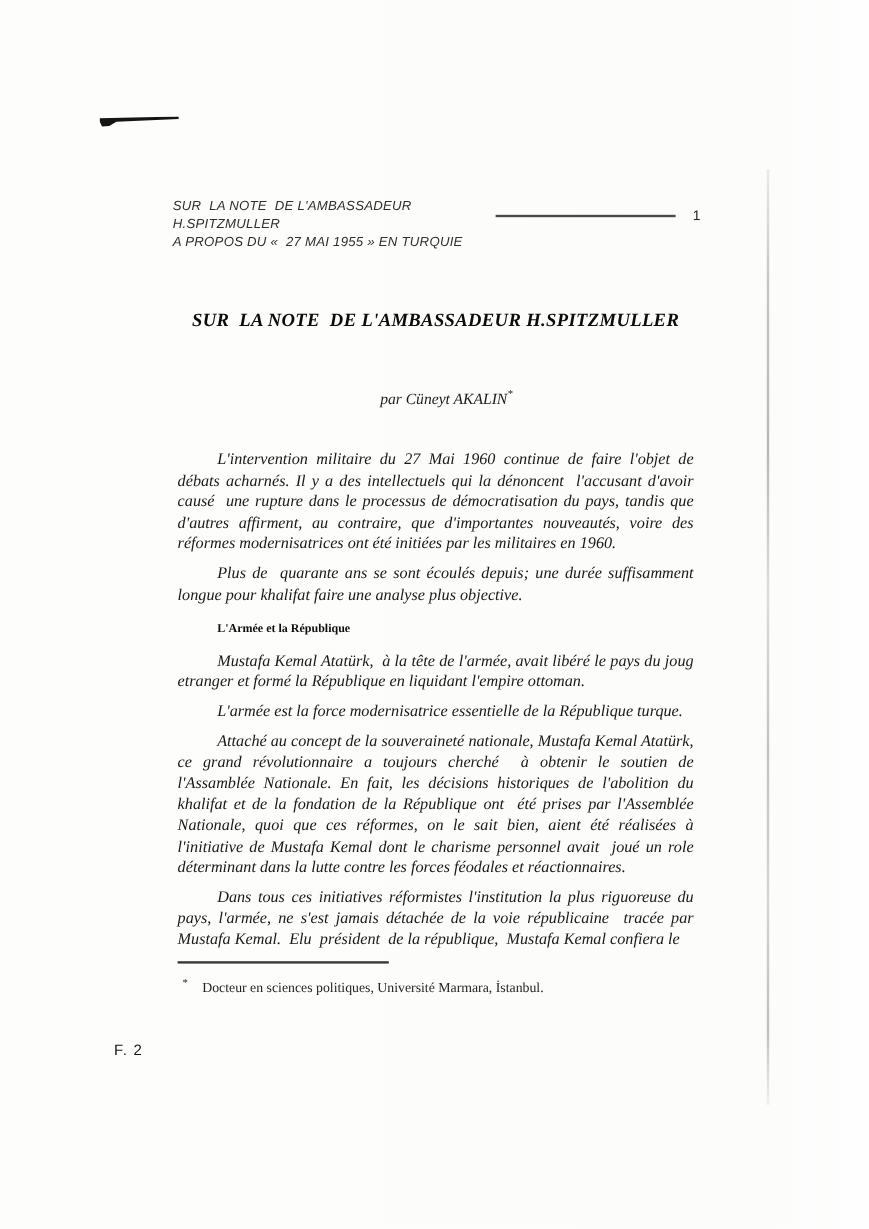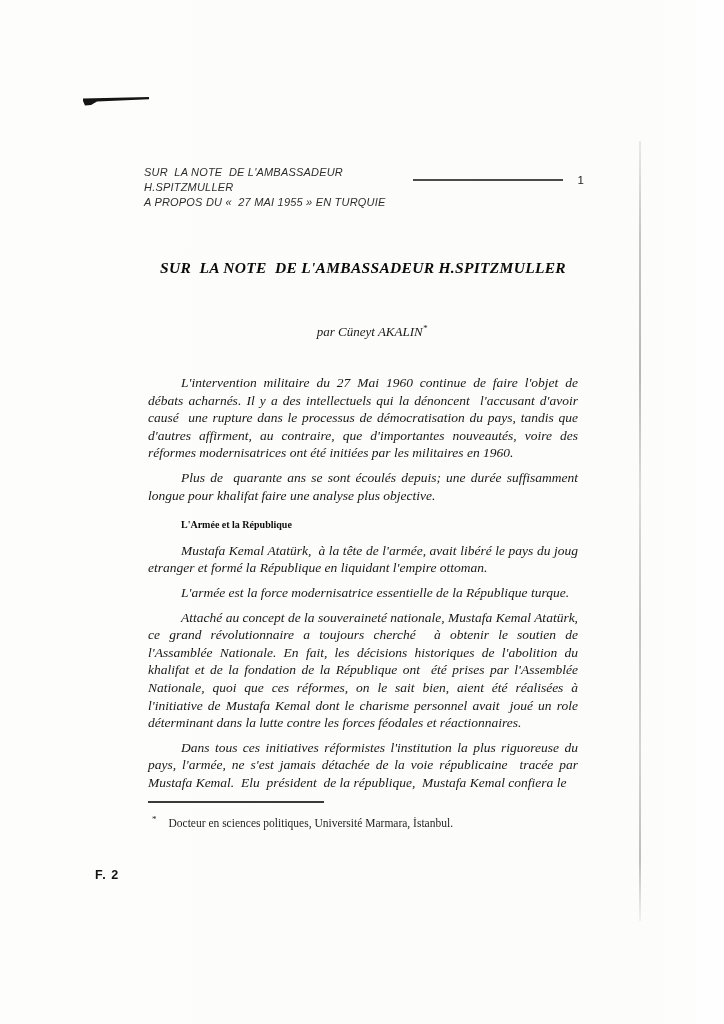--- a/index.html
+++ b/index.html
@@ -73,21 +73,21 @@
   .footnote {
     position: absolute; left: 152px; top: 812px; width: 430px;
     font-size: 11.5px; line-height: 15px; color: #1f1f1f;
   }
   .footnote .fn-marker { font-size: 9px; vertical-align: 5px; margin-right: 12px; }
 
   
   .folio {
     position: absolute; left: 95px; top: 868px;
     font-family: "Liberation Sans", sans-serif;
-    font-weight: bold; font-size: 12.5px; letter-spacing: 1px; color: #111;
+    font-weight: normal; font-size: 12.5px; letter-spacing: 1px; color: #111;
   }
 </style>
 </head>
 <body>
 
 <div class="page">
 
   <svg class="smudge" viewBox="0 0 66 10" xmlns="http://www.w3.org/2000/svg">
     <polygon points="0,1.5 66,0 66,2.2 14,4.5 8,8 2,8.5 0,4" fill="#151515"></polygon>
   </svg>

